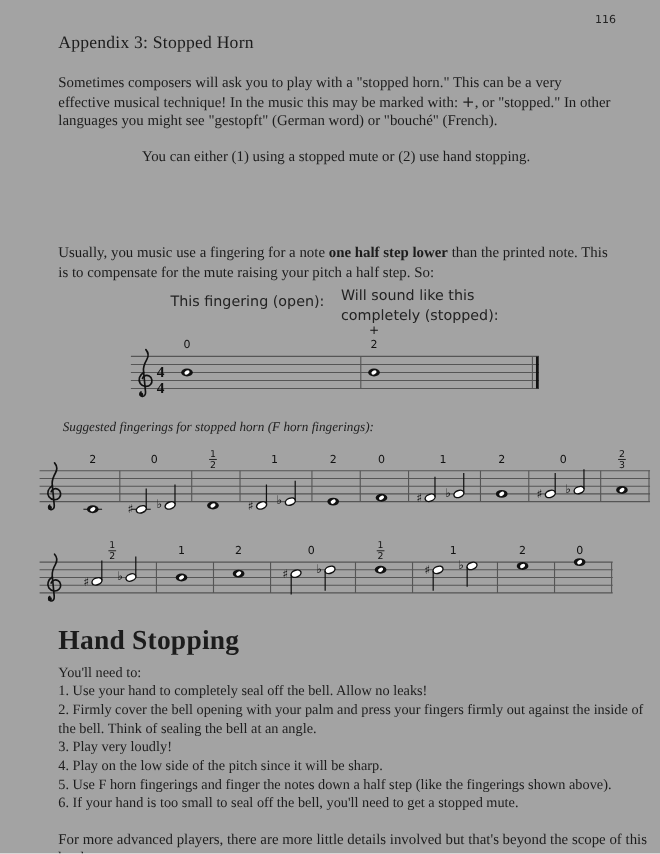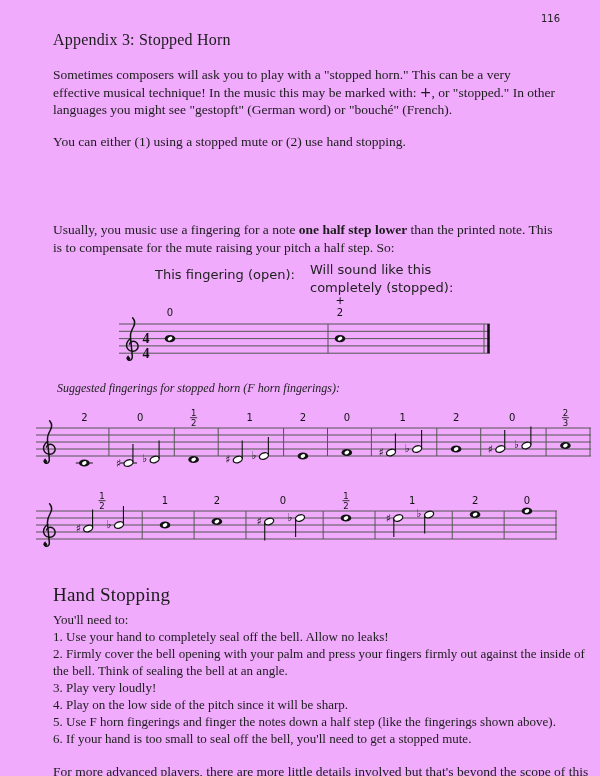--- a/index.html
+++ b/index.html
@@ -1,33 +1,33 @@
 <!DOCTYPE html>
 <html><head>
 <meta charset="utf-8">
 <style>
   html,body{margin:0;padding:0;background:#fff;}
-  #page{position:relative;width:600px;height:776px;background:#f0abfc;overflow:hidden;
+  #page{position:relative;width:600px;height:776px;background:#a3a3a3;overflow:hidden;
         font-family:"Liberation Serif", serif;color:#1c1c1c;}
   .abs{position:absolute;}
   #page-number{top:13px;right:40px;font-family:"DejaVu Sans", sans-serif;font-size:10px;color:#222;}
   #title{left:53px;top:31px;font-size:16px;letter-spacing:.2px;}
   .para{left:53px;width:505px;font-size:13.5px;line-height:17.5px;}
   #p1{top:66px;}
-  #p2{top:133px;}
+  #p2{top:133px;text-align:center;}
   #p3{top:160px;}
   #p4{top:221px;}
   .plus{font-family:"DejaVu Sans", sans-serif;font-size:14px;line-height:10px;}
   b{font-weight:bold;}
   .mlabel{font-family:"DejaVu Sans", sans-serif;font-size:13px;line-height:18px;color:#222;}
   #label-open{left:155px;top:266px;}
   #label-stopped{left:310px;top:261px;white-space:pre-line;}
   #suggested{left:57px;top:381px;font-size:12px;font-style:italic;}
   #hand{left:53px;top:569px;width:547px;}
-  #hand h2{font-size:19px;font-weight:normal;margin:15px 0 5px 0;letter-spacing:.2px;}
+  #hand h2{font-size:25px;font-weight:bold;margin:0 0 5px 0;letter-spacing:.2px;}
   #hand .line{font-size:13px;line-height:17px;}
   #hand .outro{margin-top:16px;font-size:13.5px;line-height:17px;width:540px;}
   svg text{font-family:"DejaVu Sans", sans-serif;fill:#111;}
   svg text.ts{font-family:"Liberation Serif", serif;font-weight:bold;}
 </style>
 </head>
 <body>
 
 <div id="page">
   <div class="abs" id="page-number">116</div>

